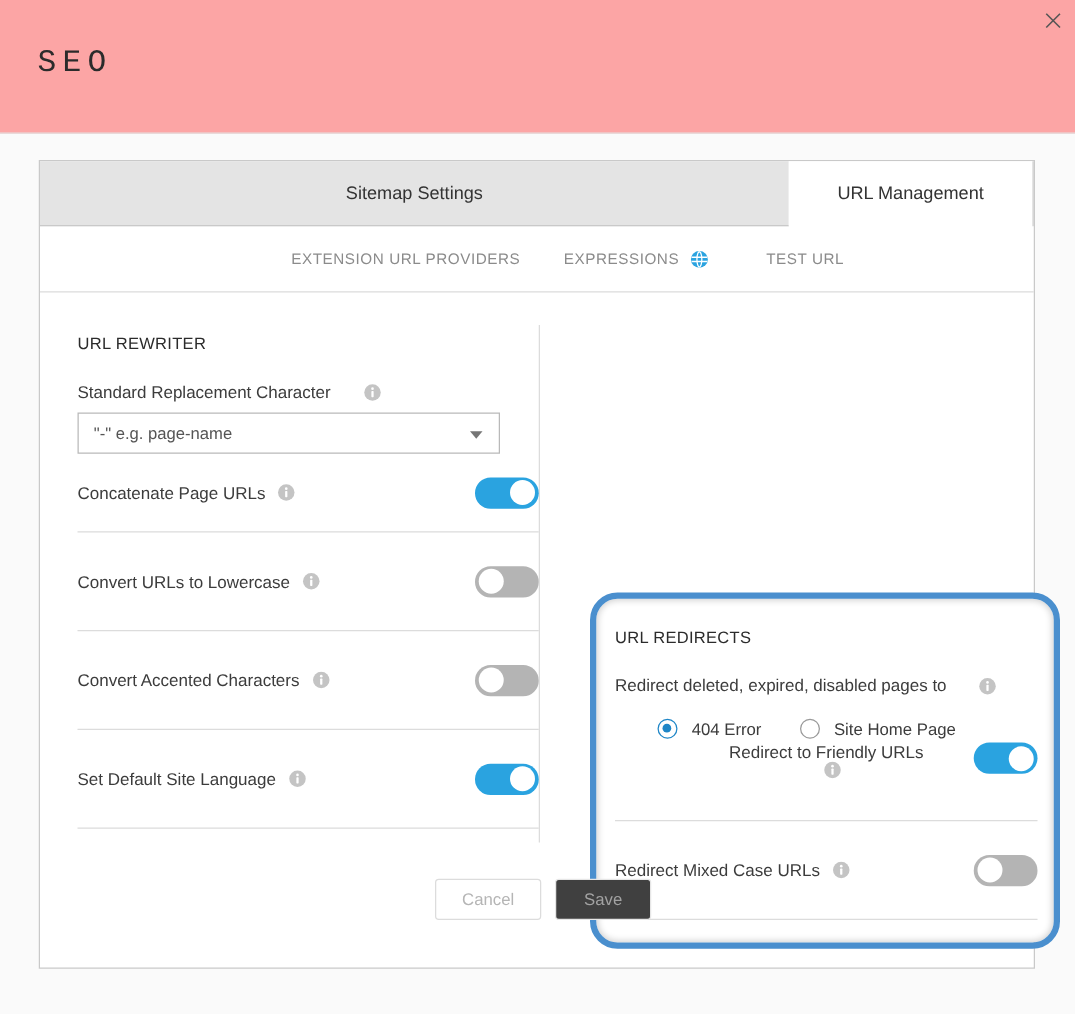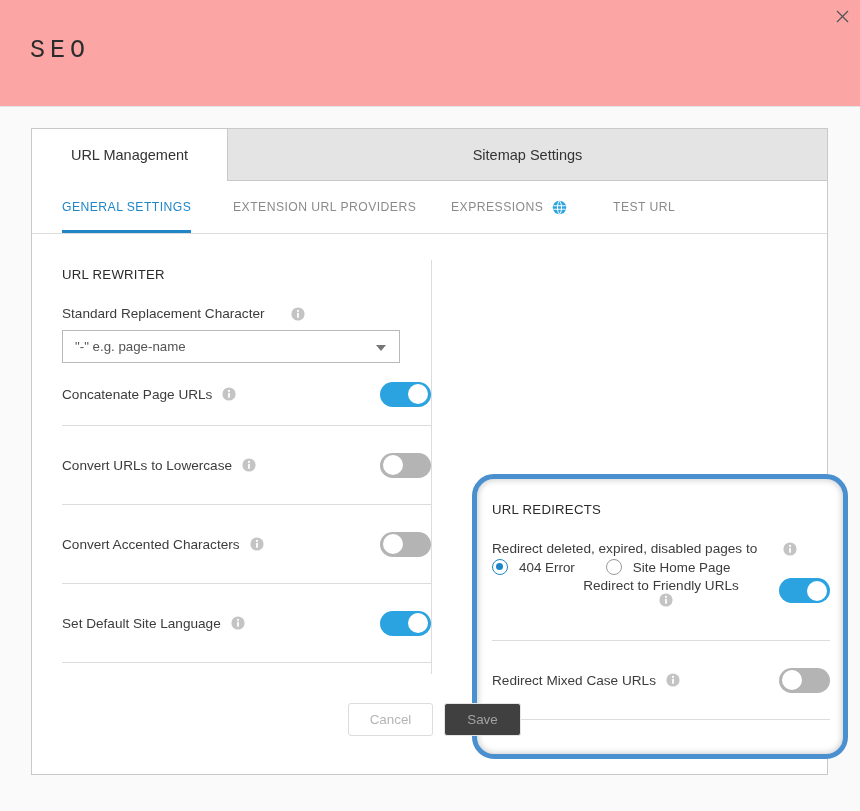--- a/index.html
+++ b/index.html
@@ -236,21 +236,23 @@
   .right-content {
     position: absolute;
     left: 20px; top: 8px;
     width: 338px;
   }
   .right-content .section-title { padding-top: 20px; }
 
   .radio-row {
     display: flex;
     align-items: center;
+    margin-top: 16px;
     height: 22px;
+    justify-content: center;
   }
   .radio {
     width: 16px; height: 16px;
     border-radius: 50%;
     border: 1.6px solid #9a9a9a;
     box-sizing: border-box;
     position: relative;
     flex: 0 0 auto;
     cursor: pointer;
   }
@@ -318,29 +320,25 @@
         <line x1="1" y1="1" x2="12" y2="12" stroke="#555" stroke-width="1.3"></line>
         <line x1="12" y1="1" x2="1" y2="12" stroke="#555" stroke-width="1.3"></line>
       </svg>
     </span>
   </div>
 </div>
 
 <div class="card">
 
   <div class="primary-tabs">
+    <div class="ptab tab-sitemap">Sitemap Settings</div>
     <div class="ptab tab-urlmgmt">URL Management</div>
-    <div class="ptab tab-sitemap">Sitemap Settings</div>
   </div>
 
   <div class="secondary-tabs">
-    <div class="stab stab-general active">
-      <span>GENERAL SETTINGS</span>
-      <span class="underline"></span>
-    </div>
     <div class="stab stab-extension">
       <span>EXTENSION URL PROVIDERS</span>
     </div>
     <div class="stab stab-expr">
       <span>EXPRESSIONS</span>
       <span class="globe-icon">
         <svg width="15" height="15" viewBox="0 0 16 16">
           <circle cx="8" cy="8" r="7.2" fill="#2aa3e0"></circle>
           <path d="M8 1.2 C5.2 3 5.2 13 8 14.8" stroke="#ffffff" stroke-width="1.1" fill="none"></path>
           <path d="M1.4 6.2 h13.2 M1.4 9.8 h13.2" stroke="#ffffff" stroke-width="1.1"></path>

